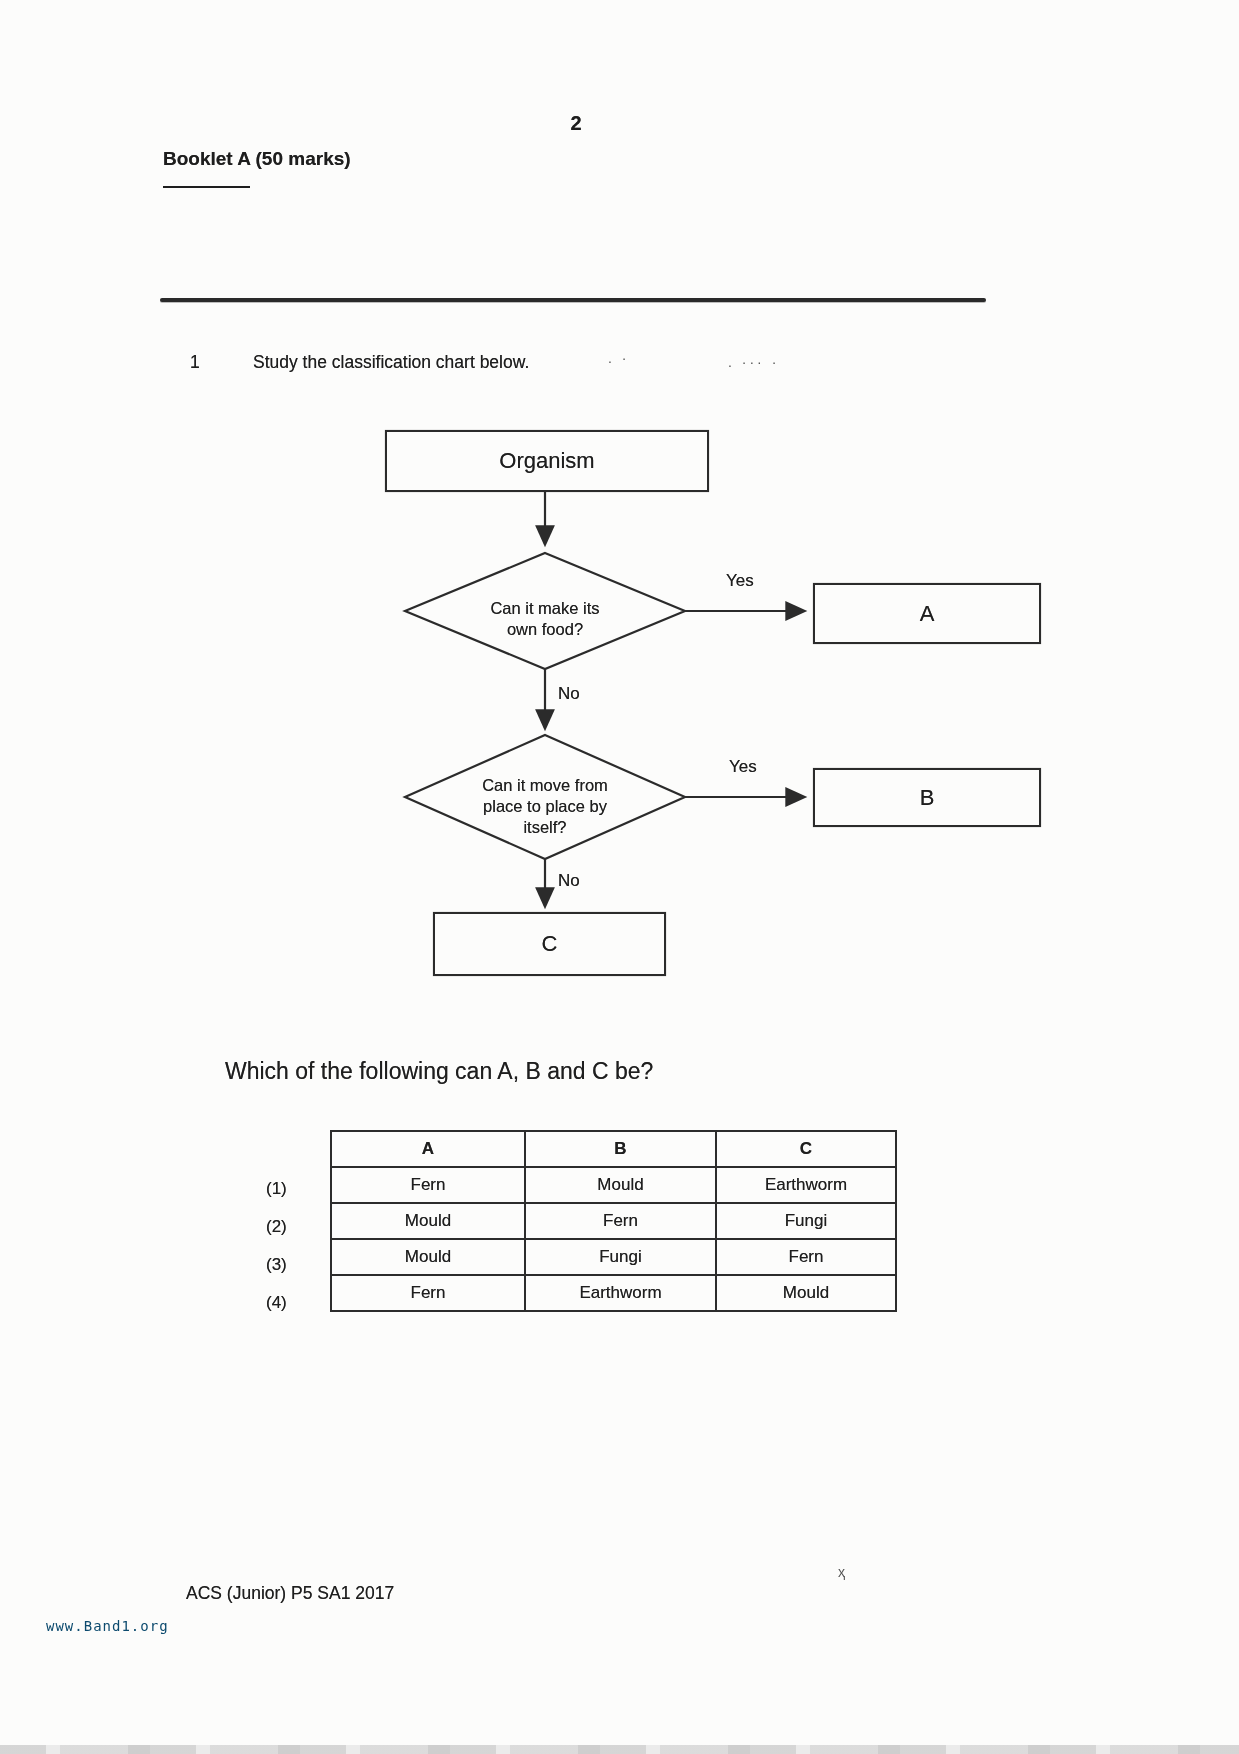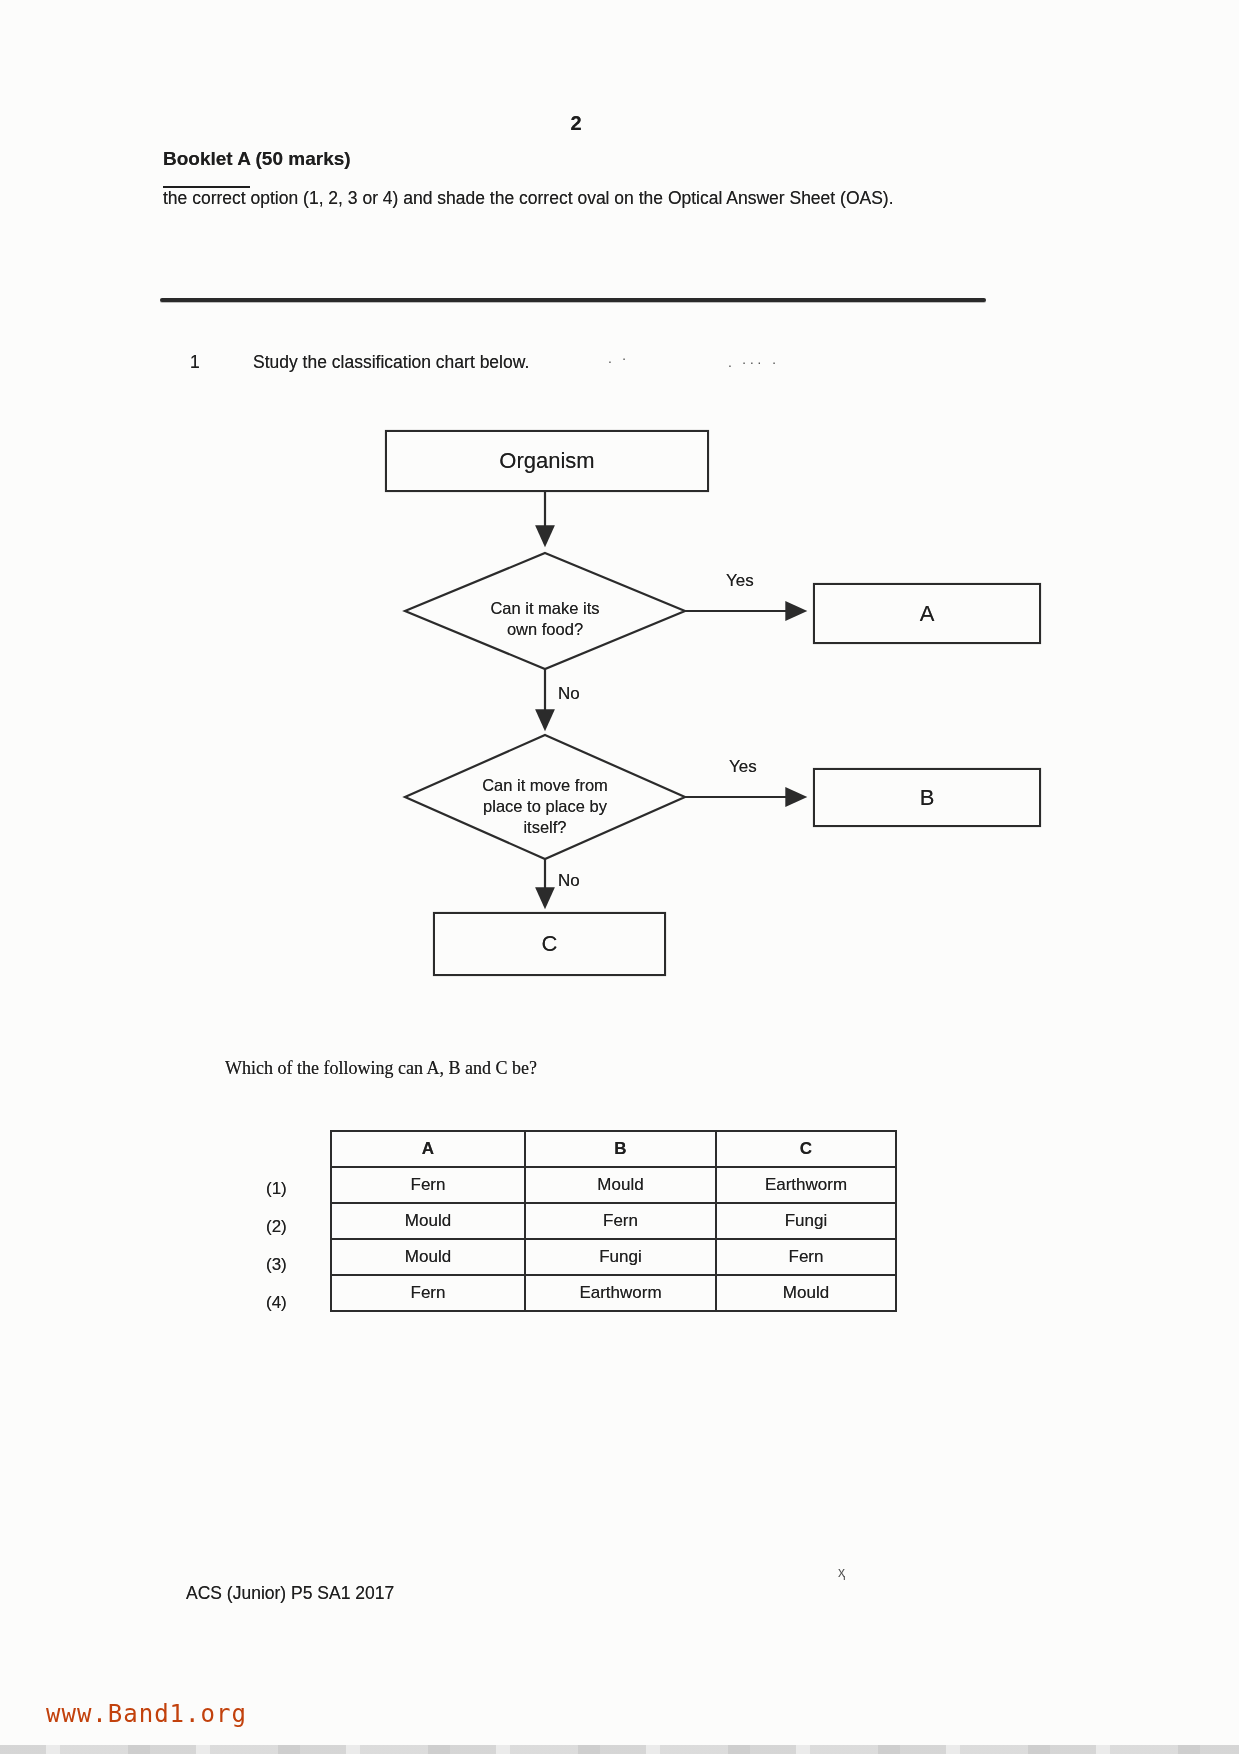--- a/index.html
+++ b/index.html
@@ -17,21 +17,21 @@
   
   .page-number { left: 556px; top: 112px; width: 40px; font-size: 20px; font-weight: bold; text-align: center; }
   .booklet-heading { left: 163px; top: 148px; font-size: 19px; font-weight: bold; }
   .booklet-title { border-bottom: 2px solid #1e1e1e; padding-bottom: 17px; }
   .instructions { left: 163px; top: 186px; width: 840px; font-size: 17.5px; line-height: 25px; font-weight: 500; }
   .rule { position: absolute; left: 160px; top: 298px; width: 826px; height: 4px; background: #2a2a2a; border-radius: 2px; box-shadow: 0 1px 0 rgba(0,0,0,0.25); }
 
   
   .q-number { left: 190px; top: 352px; font-size: 17.5px; }
   .q-prompt { left: 253px; top: 352px; font-size: 17.5px; }
-  .sub-prompt { left: 225px; top: 1058px; font-size: 18px; font-family: Liberation Serif, serif; }
+  .sub-prompt { left: 225px; top: 1058px; font-size: 23px; }
 
   
   .fc-box {
     position: absolute;
     border: 2px solid #2b2b2b;
     background: #fcfcfb;
     display: flex; align-items: center; justify-content: center;
     font-size: 22px;
     text-shadow: 0 0 0.6px rgba(20,20,20,0.65);
     box-shadow: 0 0 1px rgba(0,0,0,0.4);
@@ -63,23 +63,23 @@
     padding: 0;
     text-shadow: 0 0 0.6px rgba(20,20,20,0.65);
   }
   .opt-table th { font-weight: bold; }
   .col-a { width: 192px; } .col-b { width: 189px; } .col-c { width: 178px; }
   .row-label { position: absolute; left: 266px; width: 50px; font-size: 17px; }
 
   
   .footer-code { left: 186px; top: 1583px; font-size: 17.5px; }
   .watermark {
-    left: 46px; top: 1700px;
+    left: 46px; top: 1618px;
     font-family: "DejaVu Sans Mono", monospace;
-    font-size: 24px; letter-spacing: 1px; color: #c2410c;
+    font-size: 14px; letter-spacing: 1px; color: #0c4a6e;
     text-shadow: none;
   }
   .speck { position: absolute; color: #555; font-size: 14px; letter-spacing: 3px; text-shadow: none; }
   .bottom-strip {
     position: absolute; left: 0; bottom: 0; width: 100%; height: 9px;
     background: repeating-linear-gradient(90deg,
       #cfcfcf 0px, #cfcfcf 46px, #e8e8e8 46px, #e8e8e8 60px,
       #d6d6d6 60px, #d6d6d6 128px, #c6c6c6 128px, #c6c6c6 150px);
     opacity: 0.85;
   }
@@ -89,21 +89,20 @@
 
 <div id="page">
 
   <div class="txt page-number">2</div>
 
   <div class="txt booklet-heading">
     <span class="booklet-title">Booklet A</span><span> (50 marks)</span>
   </div>
 
   <div class="txt instructions">
-    <div>the correct option (1, 2, 3 or 4) and shade the correct oval on the Optical Answer Sheet (OAS).</div>
   </div>
 
   <div class="rule"></div>
 
   <div class="txt q-number">1</div>
   <div class="txt q-prompt">Study the classification chart below.</div>
   <div class="txt speck" style="left:608px; top:350px;">. ·</div>
   <div class="txt speck" style="left:728px; top:354px;">. ··· ·</div>
 
   <svg id="fc-svg" viewBox="0 0 1239 1754" xmlns="http://www.w3.org/2000/svg">

